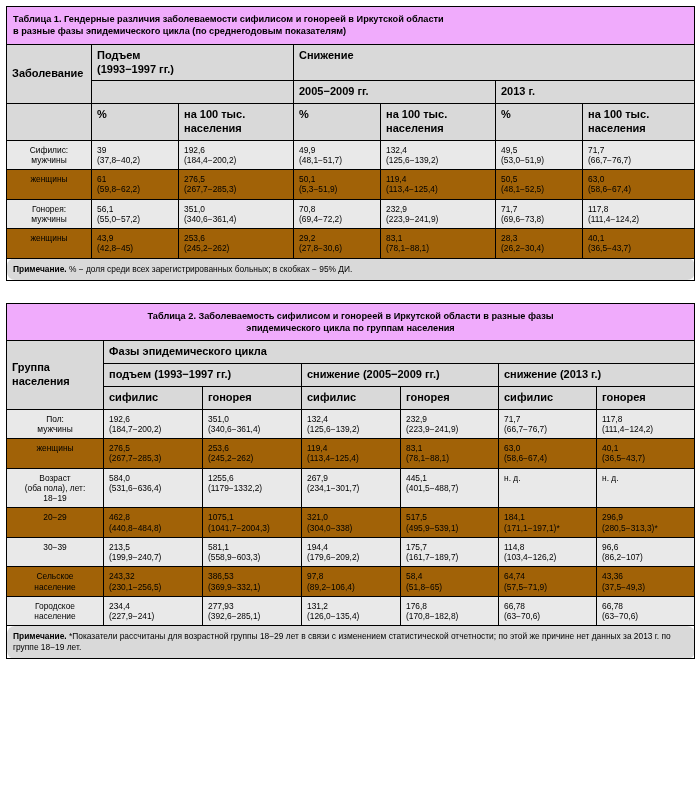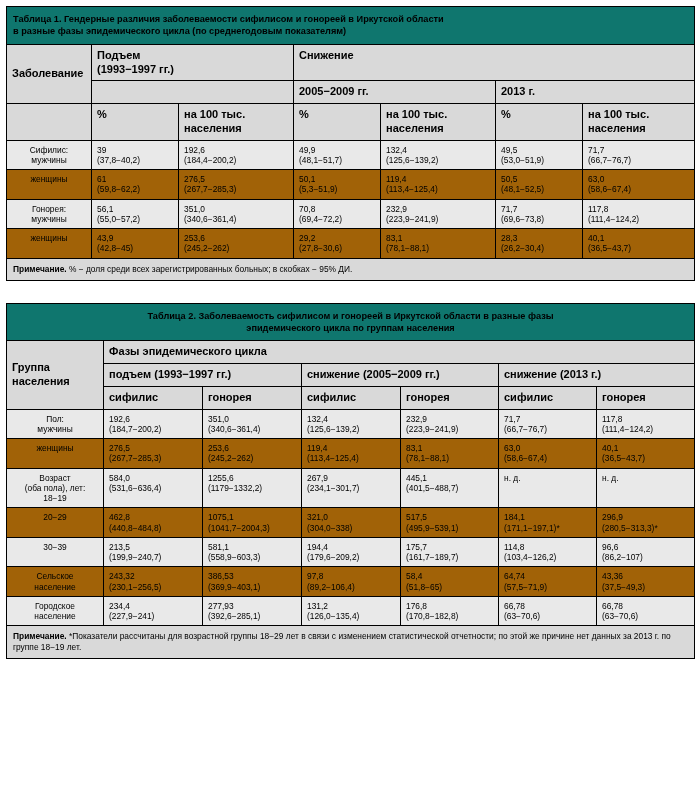--- a/index.html
+++ b/index.html
@@ -28,21 +28,21 @@
   td, th {
     border: 1px solid #000000;
     vertical-align: top;
     padding: 4px 5px 4px 5px;
     font-size: 8.4px;
     line-height: 1.22;
     font-weight: normal;
     text-align: left;
   }
   .tbl-title td {
-    background: #0f766e;
+    background: #f0abfc;
     font-weight: bold;
     font-size: 9.2px;
     line-height: 1.35;
     padding: 6px 6px 6px 6px;
     border-bottom: 1px solid #000;
   }
   .hdr td {
     background: #d9d9d9;
     font-weight: bold;
     font-size: 11px;
@@ -52,20 +52,21 @@
     background: #e9e9e9;
   }
   .plain td {
     background: #a16207;
   }
   .note td {
     background: #d9d9d9;
     font-size: 8.4px;
     line-height: 1.3;
     padding: 5px 6px 5px 6px;
+    border-radius: 8px;
   }
   .note b { font-weight: bold; }
   .rowlabel { white-space: pre-line; text-align: center; }
   .cell { white-space: pre-line; }
   .gap { height: 22px; }
   .hdr .vmid { vertical-align: middle; }
   .tbl2-title td { line-height: 1.35; text-align: center; }
 </style>
 </head>
 <body>
@@ -291,21 +292,21 @@
 (103,4−126,2)</td>
         <td class="cell">96,6
 (86,2−107)</td>
       </tr>
       <tr class="plain">
         <td class="rowlabel">Сельское
 население</td>
         <td class="cell">243,32
 (230,1−256,5)</td>
         <td class="cell">386,53
-(369,9−403,1)</td>
+(369,9−332,1)</td>
         <td class="cell">97,8
 (89,2−106,4)</td>
         <td class="cell">58,4
 (51,8−65)</td>
         <td class="cell">64,74
 (57,5−71,9)</td>
         <td class="cell">43,36
 (37,5−49,3)</td>
       </tr>
       <tr class="shade">

